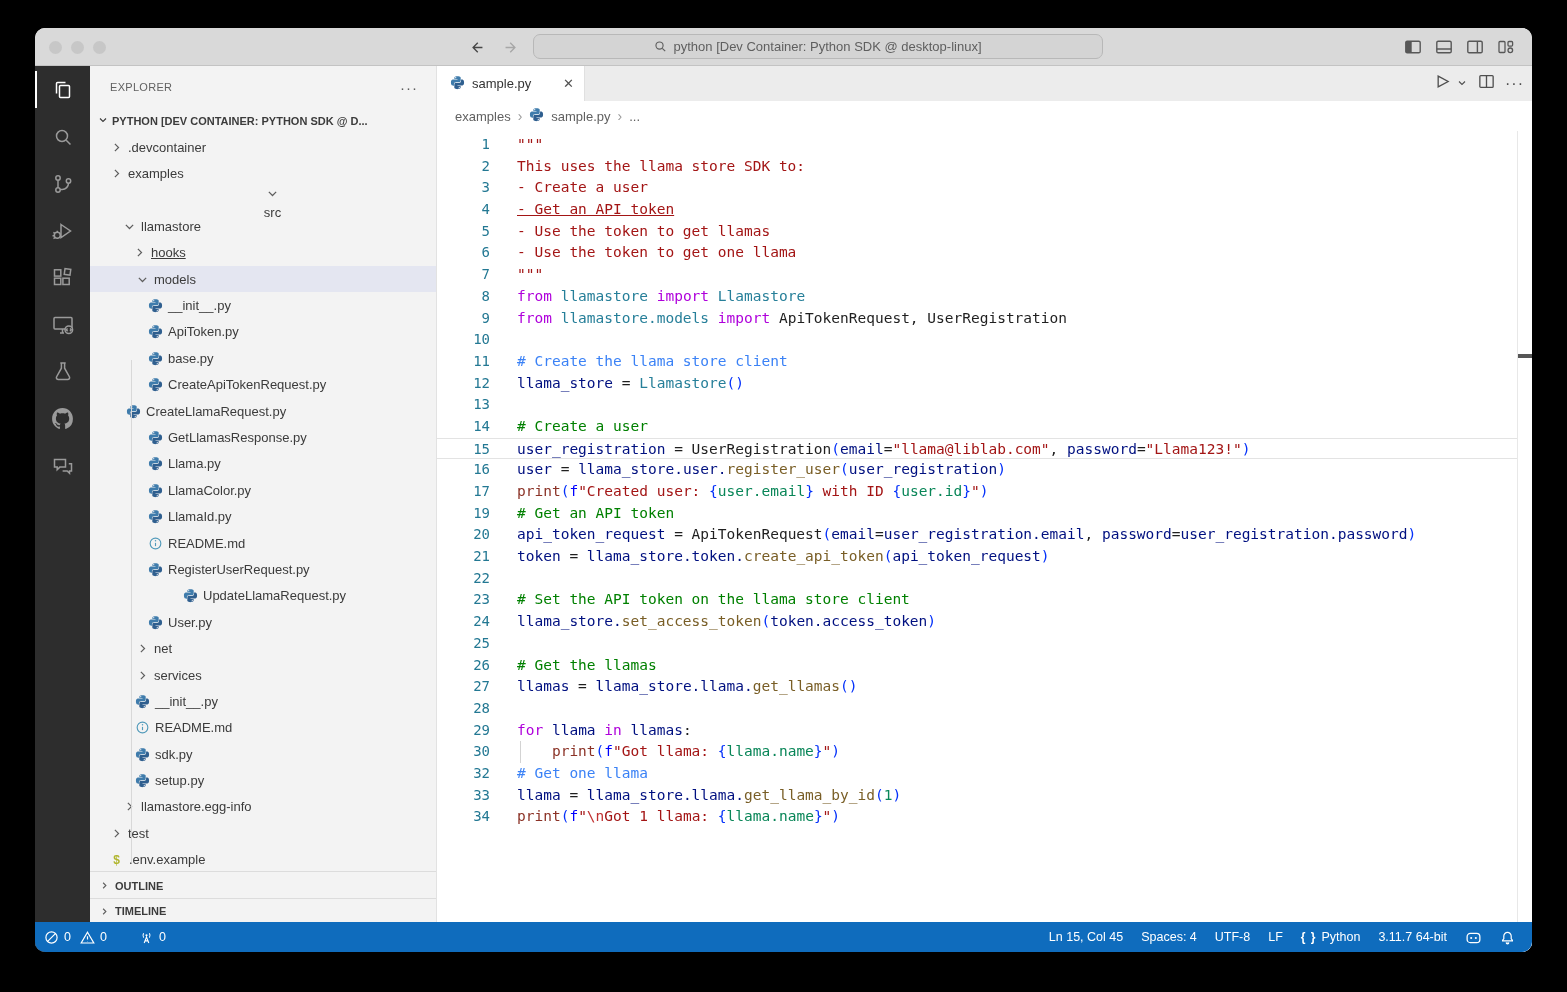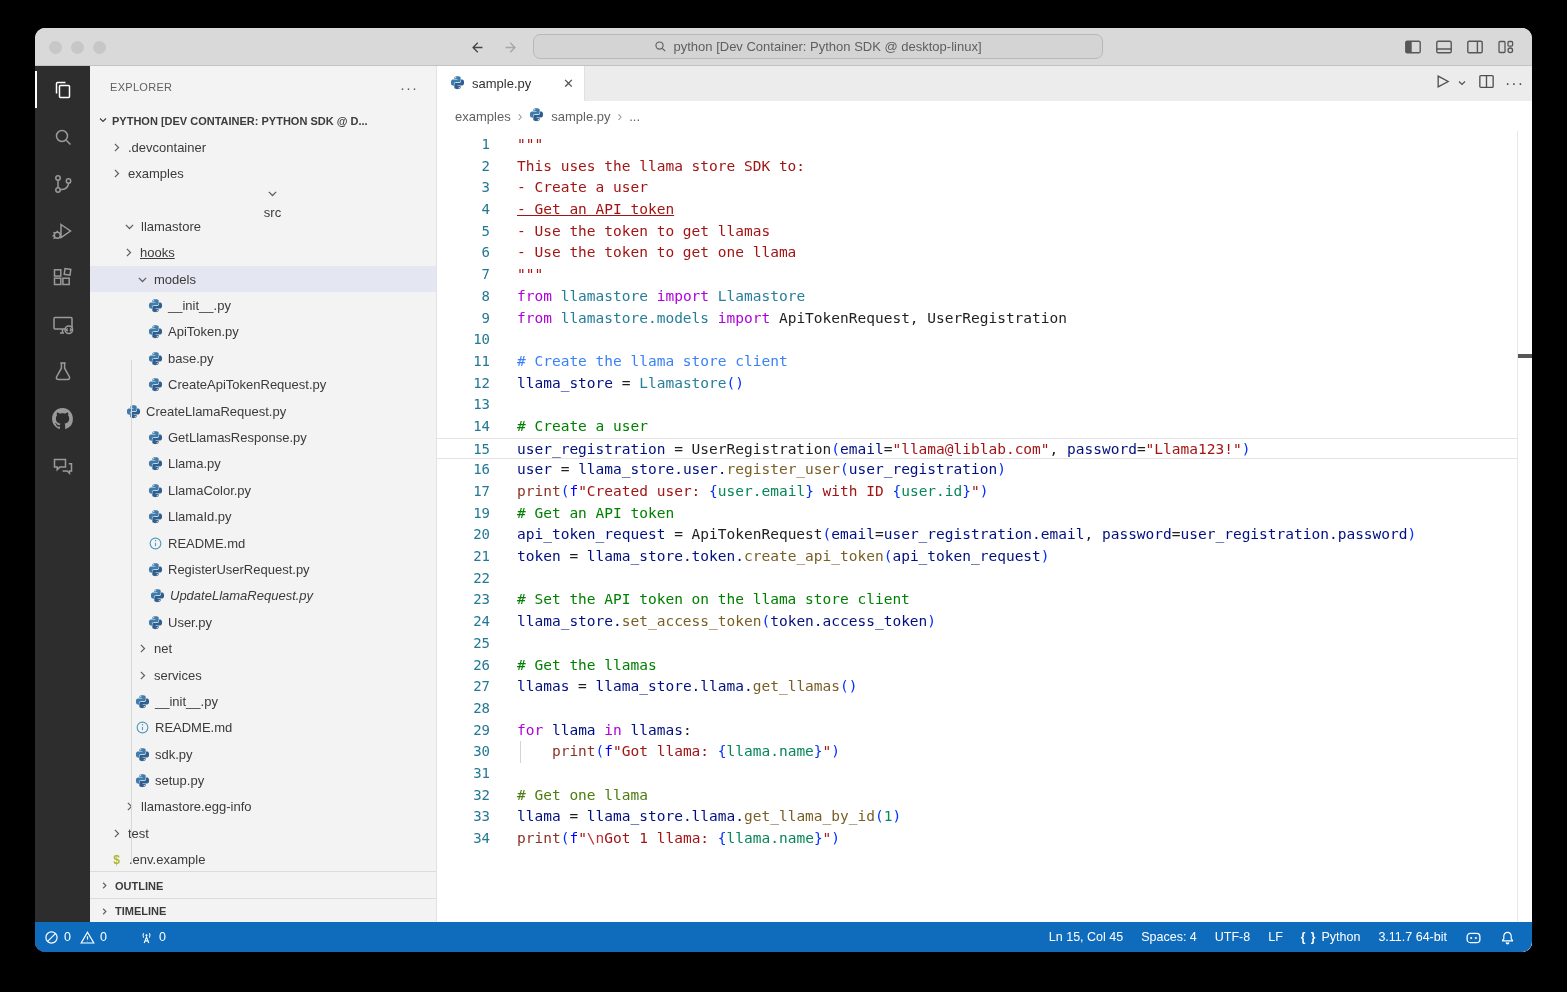--- a/index.html
+++ b/index.html
@@ -269,21 +269,21 @@
             <span>src</span>
           </div>
           <div class="tree-row" style="padding-left: 32px;">
             <span class="chev">
               <svg width="13" height="13" viewBox="0 0 16 16" fill="none" stroke="currentColor" stroke-width="1.5">
                 <path d="m3.5 6 4.5 4.5L12.5 6"></path>
               </svg>
             </span>
             <span>llamastore</span>
           </div>
-          <div class="tree-row" style="padding-left: 31px; text-decoration: underline;">
+          <div class="tree-row" style="padding-left: 42px; text-decoration: underline;">
             <span class="chev">
               <svg width="13" height="13" viewBox="0 0 16 16" fill="none" stroke="currentColor" stroke-width="1.5">
                 <path d="m6 3.5 4.5 4.5L6 12.5"></path>
               </svg>
             </span>
             <span>hooks</span>
           </div>
           <div class="tree-row selected" style="padding-left: 45px; align-items: center;">
             <span class="chev">
               <svg width="13" height="13" viewBox="0 0 16 16" fill="none" stroke="currentColor" stroke-width="1.5">
@@ -385,21 +385,21 @@
           </div>
           <div class="tree-row" style="padding-left: 58px;">
             <span class="ficon">
               <svg width="15" height="15" viewBox="0 0 16 16">
                 <path fill="#3f7cac" d="M7.9 1.2c-3.4 0-3.2 1.5-3.2 1.5v1.6H8v.5H3.3S1 4.6 1 8.1c0 3.4 2 3.3 2 3.3h1.2V9.7s-.1-2 2-2h3.3s1.9.1 1.9-1.9V2.9s.3-1.7-3.5-1.7zM6.1 2.2a.65.65 0 1 1 0 1.3.65.65 0 0 1 0-1.3z"></path>
                 <path fill="#2f5f8f" d="M8.1 14.8c3.4 0 3.2-1.5 3.2-1.5v-1.6H8v-.5h4.7s2.3.3 2.3-3.2c0-3.4-2-3.3-2-3.3h-1.2v1.7s.1 2-2 2H6.5s-1.9-.1-1.9 1.9v3.1s-.3 1.7 3.5 1.7zM9.9 13.8a.65.65 0 1 1 0-1.3.65.65 0 0 1 0 1.3z"></path>
               </svg>
             </span>
             <span>RegisterUserRequest.py</span>
           </div>
-          <div class="tree-row" style="padding-left: 60px; font-style: italic;">
+          <div class="tree-row" style="padding-left: 93px;">
             <span class="ficon">
               <svg width="15" height="15" viewBox="0 0 16 16">
                 <path fill="#3f7cac" d="M7.9 1.2c-3.4 0-3.2 1.5-3.2 1.5v1.6H8v.5H3.3S1 4.6 1 8.1c0 3.4 2 3.3 2 3.3h1.2V9.7s-.1-2 2-2h3.3s1.9.1 1.9-1.9V2.9s.3-1.7-3.5-1.7zM6.1 2.2a.65.65 0 1 1 0 1.3.65.65 0 0 1 0-1.3z"></path>
                 <path fill="#2f5f8f" d="M8.1 14.8c3.4 0 3.2-1.5 3.2-1.5v-1.6H8v-.5h4.7s2.3.3 2.3-3.2c0-3.4-2-3.3-2-3.3h-1.2v1.7s.1 2-2 2H6.5s-1.9-.1-1.9 1.9v3.1s-.3 1.7 3.5 1.7zM9.9 13.8a.65.65 0 1 1 0-1.3.65.65 0 0 1 0 1.3z"></path>
               </svg>
             </span>
             <span>UpdateLlamaRequest.py</span>
           </div>
           <div class="tree-row" style="padding-left: 58px;">
             <span class="ficon">
@@ -655,26 +655,22 @@
           <div class="cl">
             <span class="ln">29</span>
             <span class="ct"><span style="color: rgb(175, 0, 219);">for</span><span style="color: rgb(31, 31, 31);"> </span><span style="color: rgb(0, 16, 128);">llama</span><span style="color: rgb(31, 31, 31);"> </span><span style="color: rgb(175, 0, 219);">in</span><span style="color: rgb(31, 31, 31);"> </span><span style="color: rgb(0, 16, 128);">llamas</span><span style="color: rgb(31, 31, 31);">:</span></span>
           </div>
           <div class="cl">
             <span class="ln">30</span>
             <span class="indent-guide"></span>
             <span class="ct"><span style="color: rgb(31, 31, 31);">    </span><span style="color: rgb(139, 50, 38);">print</span><span style="color: rgb(4, 49, 250);">(</span><span style="color: rgb(0, 0, 255);">f</span><span style="color: rgb(163, 21, 21);">"Got llama: </span><span style="color: rgb(4, 49, 250);">{</span><span style="color: rgb(9, 134, 88);">llama.name</span><span style="color: rgb(4, 49, 250);">}</span><span style="color: rgb(163, 21, 21);">"</span><span style="color: rgb(4, 49, 250);">)</span></span>
           </div>
           <div class="cl">
-            <span class="ln">31</span>
-            <span class="ct"></span>
-          </div>
-          <div class="cl">
             <span class="ln">32</span>
-            <span class="ct"><span style="color: #4d7c0f;"># Get one llama</span></span>
+            <span class="ct"><span style="color: #3b82f6;"># Get one llama</span></span>
           </div>
           <div class="cl">
             <span class="ln">33</span>
             <span class="ct"><span style="color: rgb(0, 16, 128);">llama</span><span style="color: rgb(31, 31, 31);"> = </span><span style="color: rgb(0, 16, 128);">llama_store.llama.</span><span style="color: rgb(121, 94, 38);">get_llama_by_id</span><span style="color: rgb(4, 49, 250);">(</span><span style="color: rgb(9, 134, 88);">1</span><span style="color: rgb(4, 49, 250);">)</span></span>
           </div>
           <div class="cl">
             <span class="ln">34</span>
             <span class="ct"><span style="color: rgb(139, 50, 38);">print</span><span style="color: rgb(4, 49, 250);">(</span><span style="color: rgb(0, 0, 255);">f</span><span style="color: rgb(163, 21, 21);">"</span><span style="color: rgb(192, 48, 48);">\n</span><span style="color: rgb(163, 21, 21);">Got 1 llama: </span><span style="color: rgb(4, 49, 250);">{</span><span style="color: rgb(9, 134, 88);">llama.name</span><span style="color: rgb(4, 49, 250);">}</span><span style="color: rgb(163, 21, 21);">"</span><span style="color: rgb(4, 49, 250);">)</span></span>
           </div>
         </div>

